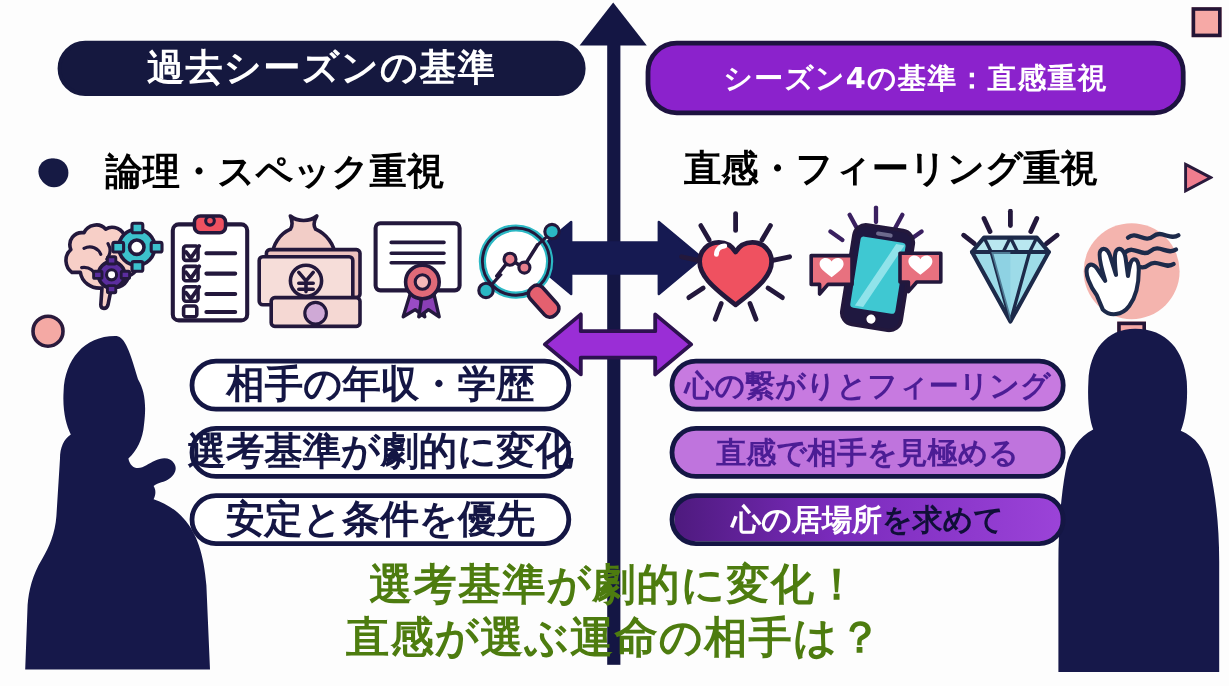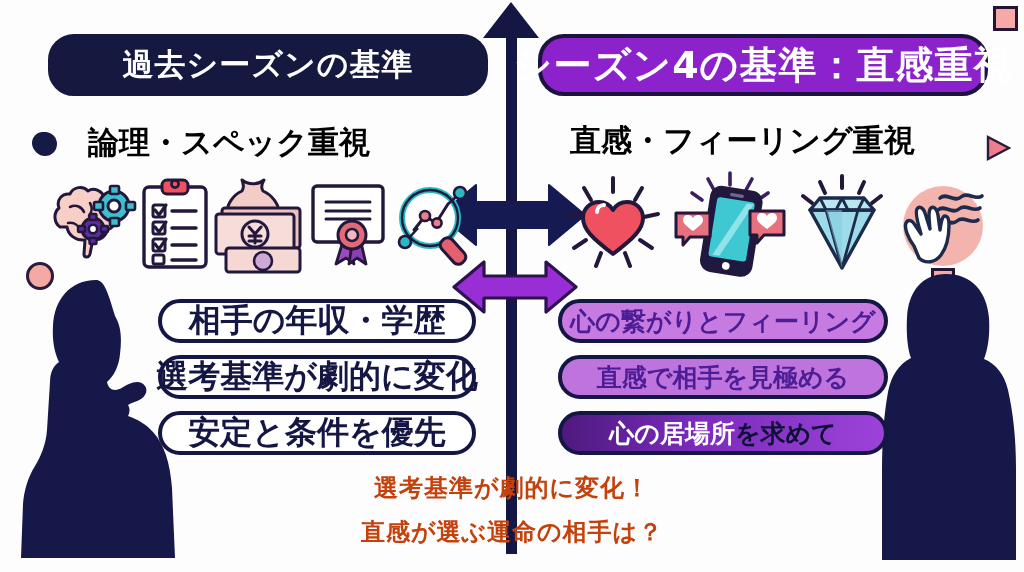--- a/index.html
+++ b/index.html
@@ -21,24 +21,24 @@
   
   .center-shaft{position:absolute;left:506px;top:34px;width:11px;height:520px;background:#141644;}
   .center-head{position:absolute;left:483px;top:2px;width:0;height:0;
     border-left:28px solid transparent;border-right:28px solid transparent;border-bottom:36px solid #141644;}
 
   .dbl-arrow{position:absolute;display:block;}
 
   
   .hdr{position:absolute;display:flex;align-items:center;justify-content:center;
        border-radius:26px;box-sizing:border-box;}
-  .hdr-left{left:48px;top:34px;width:440px;height:62px;background:#15183f;border:3px solid #15183f;}
+  .hdr-left{left:48px;top:34px;width:440px;height:46px;background:#15183f;border:3px solid #15183f;}
   .hdr-right{left:538px;top:34px;width:450px;height:62px;background:#8b22cc;border:4px solid #1d1340;}
   .hdr-text{color:#ffffff;font-weight:bold;font-size:31px;letter-spacing:1px;white-space:nowrap;}
-  .hdr-right .hdr-text{font-size:38px;}
+  .hdr-right .hdr-text{font-size:24px;}
 
   .subtitle{position:absolute;color:#000000;font-weight:bold;font-size:31px;white-space:nowrap;}
   .sub-left{left:88px;top:122px;}
   .sub-right{left:570px;top:120px;}
   .bullet{position:absolute;left:33px;top:132px;width:24px;height:24px;border-radius:50%;background:#161a44;}
 
   
   .icons{position:absolute;top:168px;height:112px;display:flex;align-items:center;}
   .icons-left{left:46px;width:430px;justify-content:space-between;}
   .icons-right{left:562px;width:430px;justify-content:space-between;}
@@ -55,21 +55,21 @@
 
   .pill-r{left:558px;width:330px;height:44px;justify-content:center;
           border:4px solid #141644;color:#4c1d95;font-size:25px;}
   .pill-r1{top:299px;background:#c77ae0;}
   .pill-r2{top:355px;background:#bf74dd;}
   .pill-r3{top:411px;background:linear-gradient(90deg,#4e1a7e 0%,#7b2bbd 42%,#9b43d8 100%);color:#ffffff;}
   .pill-r3 .tail{color:#100f38;}
 
   
   .caption{position:absolute;left:0;top:466px;width:1024px;text-align:center;
-           color:#c2410c;font-weight:bold;font-size:24px;line-height:44px;letter-spacing:1px;}
+           color:#4d7c0f;font-weight:bold;font-size:36px;line-height:44px;letter-spacing:1px;}
 
   .silhouette{position:absolute;}
 </style>
 </head>
 <body>
 
 <div id="stage">
 
   <div class="deco dot-navy" style="left:32px;top:132px;width:22px;height:22px;"></div>
   <div class="deco circ-pink" style="left:26px;top:262px;width:22px;height:22px;"></div>

